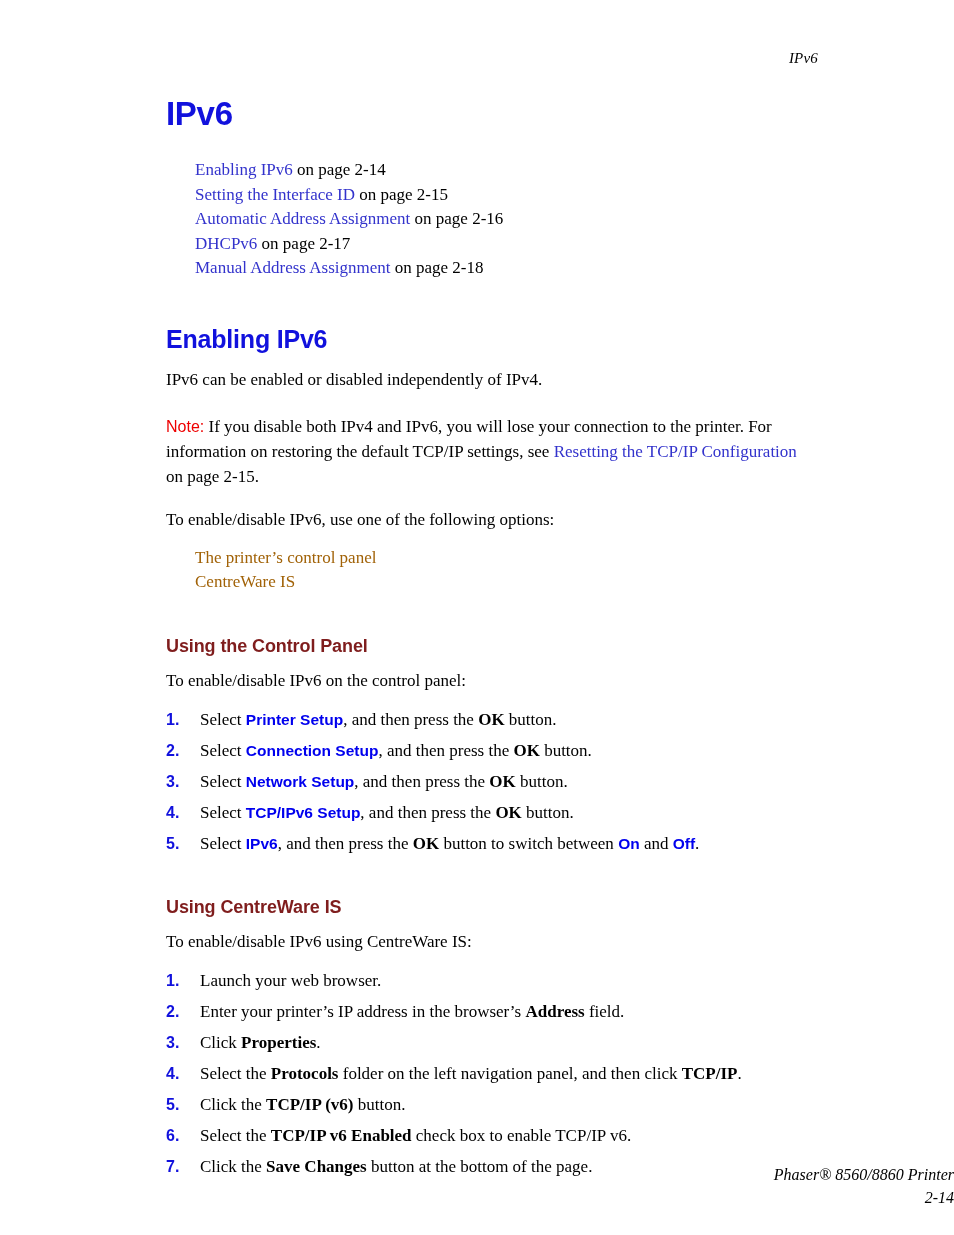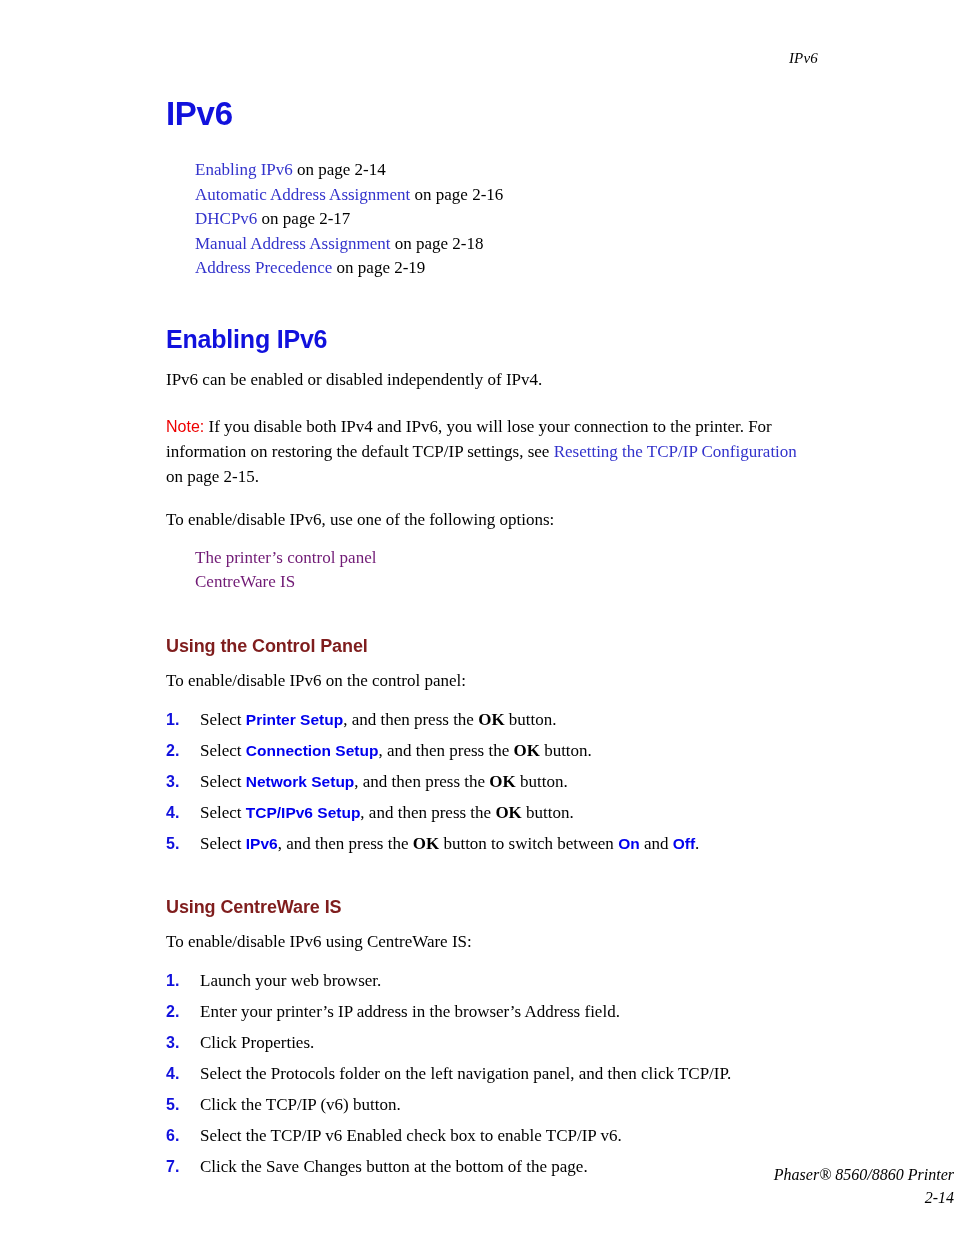--- a/index.html
+++ b/index.html
@@ -121,21 +121,21 @@
 
   
   ul.plain-list {
     list-style: none;
     margin: 0 0 0 0;
     padding: 0 0 0 29px;
   }
   ul.plain-list li {
     font-size: 17px;
     line-height: 24.5px;
-    color: #701a75;
+    color: #a16207;
   }
 
   
   ol.steps {
     list-style: none;
     margin: 14px 0 0 0;
     padding: 0;
     counter-reset: none;
   }
   ol.steps > li {
@@ -167,21 +167,21 @@
   }
 
   
   .key-term {
     font-weight: bold;
     color: #000000;
   }
 
   
   .bold-term {
-    font-weight: normal;
+    font-weight: bold;
     color: #000000;
   }
 
   
   .footer {
     position: absolute;
     left: 0;
     top: 1163px;
     width: 954px;
     text-align: right;
@@ -202,24 +202,24 @@
 
   <div class="running-header">IPv6</div>
 
   <div class="content">
 
     <h1 class="doc-h1">IPv6</h1>
 
 
     <ul class="xref-list" id="xref-list">
         <li><span class="xref">Enabling IPv6</span><span> on page 2-14</span></li>
+        <li><span class="xref">Setting the Interface ID</span><span> on page 2-15</span></li>
         <li><span class="xref">Automatic Address Assignment</span><span> on page 2-16</span></li>
         <li><span class="xref">DHCPv6</span><span> on page 2-17</span></li>
         <li><span class="xref">Manual Address Assignment</span><span> on page 2-18</span></li>
-        <li><span class="xref">Address Precedence</span><span> on page 2-19</span></li>
       </ul>
 
     <h2 class="doc-h2">Enabling IPv6</h2>
 
     <p class="body-text">IPv6 can be enabled or disabled independently of IPv4.</p>
 
     <p class="note-text">
       <span class="note-label">Note:</span><span> If you disable both IPv4 and IPv6, you will lose your connection to the printer. For information on restoring the default TCP/IP settings, see </span><span class="xref">Resetting the TCP/IP Configuration</span><span> on page 2-15.</span>
     </p>
 

